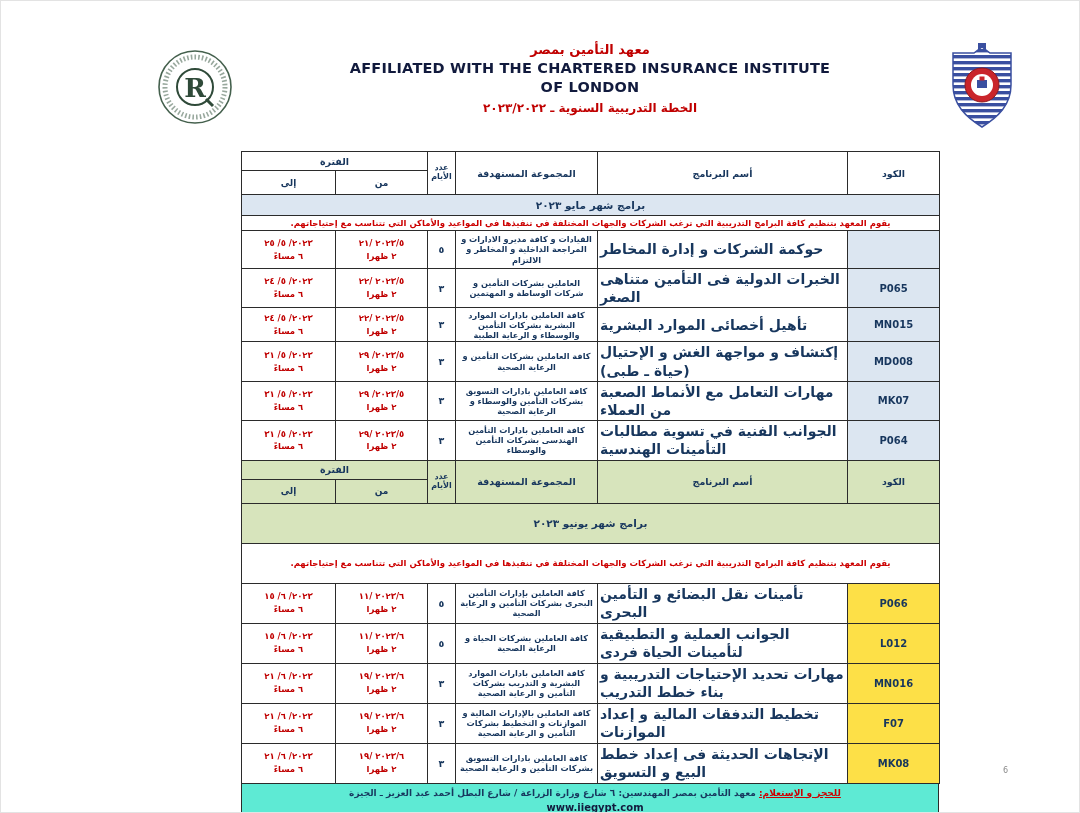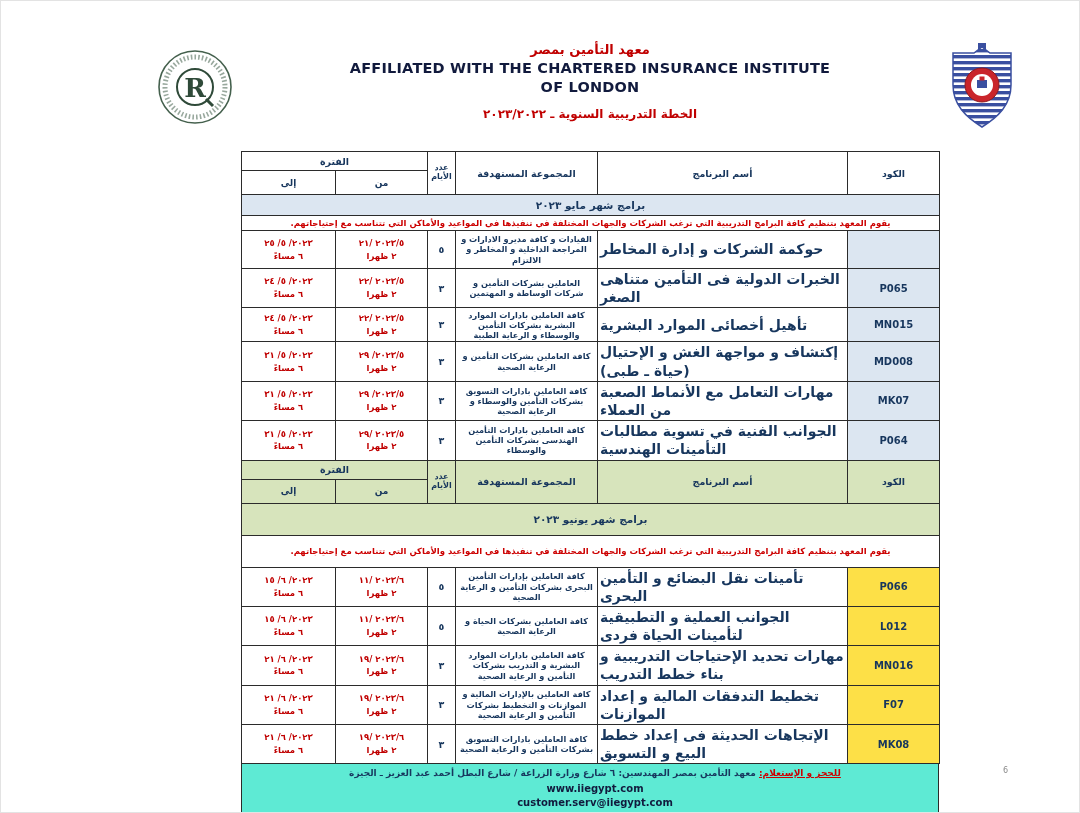--- a/index.html
+++ b/index.html
@@ -5,21 +5,21 @@
   html,body{margin:0;padding:0;background:#ffffff;}
   .page{
     position:relative;width:1080px;height:813px;background:#fff;
     border:1px solid #e3e3e3;box-sizing:border-box;overflow:hidden;
     font-family:"DejaVu Sans",sans-serif;color:#17365d;
   }
   
   .doc-header{position:absolute;left:240px;top:40px;width:698px;text-align:center;}
   .org-ar{font-size:13px;font-weight:bold;color:#c00000;direction:rtl;line-height:1.4;}
   .affil{font-size:14.5px;font-weight:bold;color:#111a3d;line-height:1.3;letter-spacing:.2px;}
-  .plan{font-size:12px;font-weight:bold;color:#c00000;direction:rtl;margin-top:10px;}
+  .plan{font-size:12px;font-weight:bold;color:#c00000;direction:rtl;margin-top:4px;}
   .logo-left{position:absolute;left:152px;top:44px;}
   .logo-right{position:absolute;left:944px;top:42px;}
   
   .content{position:absolute;left:240px;top:150px;width:698px;}
   table.sched{border-collapse:collapse;table-layout:fixed;width:698px;direction:rtl;}
   table.june{margin-top:-1px;}
   .sched td,.sched th{border:1px solid #2b2b2b;padding:1px 2px;vertical-align:middle;box-sizing:border-box;}
   .band-row td{height:21px;font-size:10.5px;font-weight:bold;color:#17365d;text-align:center;}
   .may .band-row td{background:#dce6f1;}
   .june .band-row td{background:#d7e4bc;}
@@ -33,21 +33,21 @@
   .june td.code{background:#fde047;}
   td.prog{font-size:14px;font-weight:bold;text-align:left;color:#17365d;line-height:1.3;margin-top:28px;}
   td.targ{font-size:8.2px;font-weight:bold;text-align:center;color:#17365d;line-height:1.25;}
   td.days{font-size:9.5px;font-weight:bold;text-align:center;color:#17365d;}
   td.date{direction:ltr;text-align:center;}
   td.date .d,td.date .t{display:block;font-size:8.5px;font-weight:bold;color:#c00000;line-height:1.5;}
   .may tr.r0 td{height:38px;}
   .may tr.r1 td,.may tr.r2 td{height:34px;}
   .may tr.r3 td,.may tr.r5 td{height:32px;}
   .may tr.r4 td{height:34px;}
-  .june tr td{height:32px;}
+  .june tr td{height:40px;}
   
   .footer-box{border:1px solid #2b2b2b;margin-top:-1px;width:698px;box-sizing:border-box;
     padding:3px 6px 4px 16px;background:#5eead4;}
   .f-line1{direction:rtl;text-align:center;font-size:9px;font-weight:bold;color:#17365d;line-height:1.5;}
   .f-label{color:#cc0000;text-decoration:underline;}
   .f-site{text-align:center;font-size:10px;font-weight:bold;color:#111a3d;line-height:1.5;}
   .f-line3{display:flex;align-items:center;margin-top:1px;}
   .f-email{font-size:10px;font-weight:bold;color:#111;margin-left:66px;}
   .f-phones{direction:rtl;flex:1;text-align:center;font-size:9px;font-weight:bold;color:#17365d;}
   .f-cust{text-align:center;font-size:10px;font-weight:bold;color:#111a3d;margin-top:1px;}

